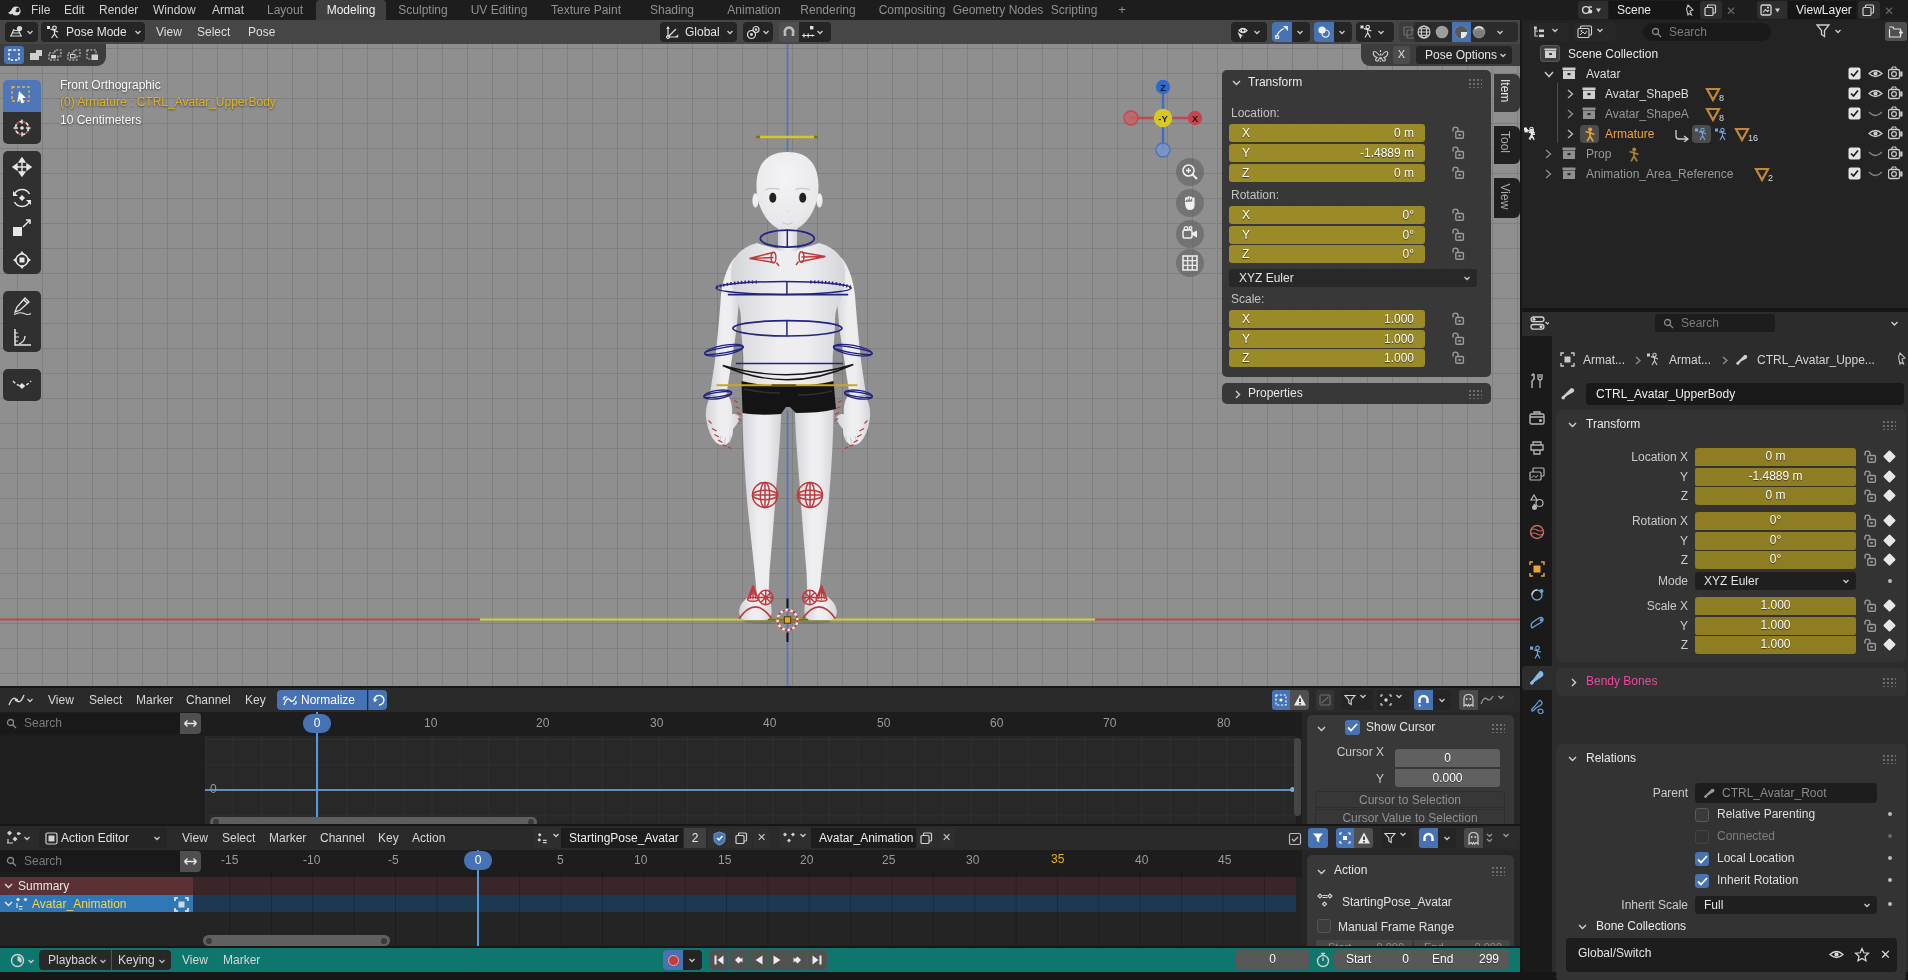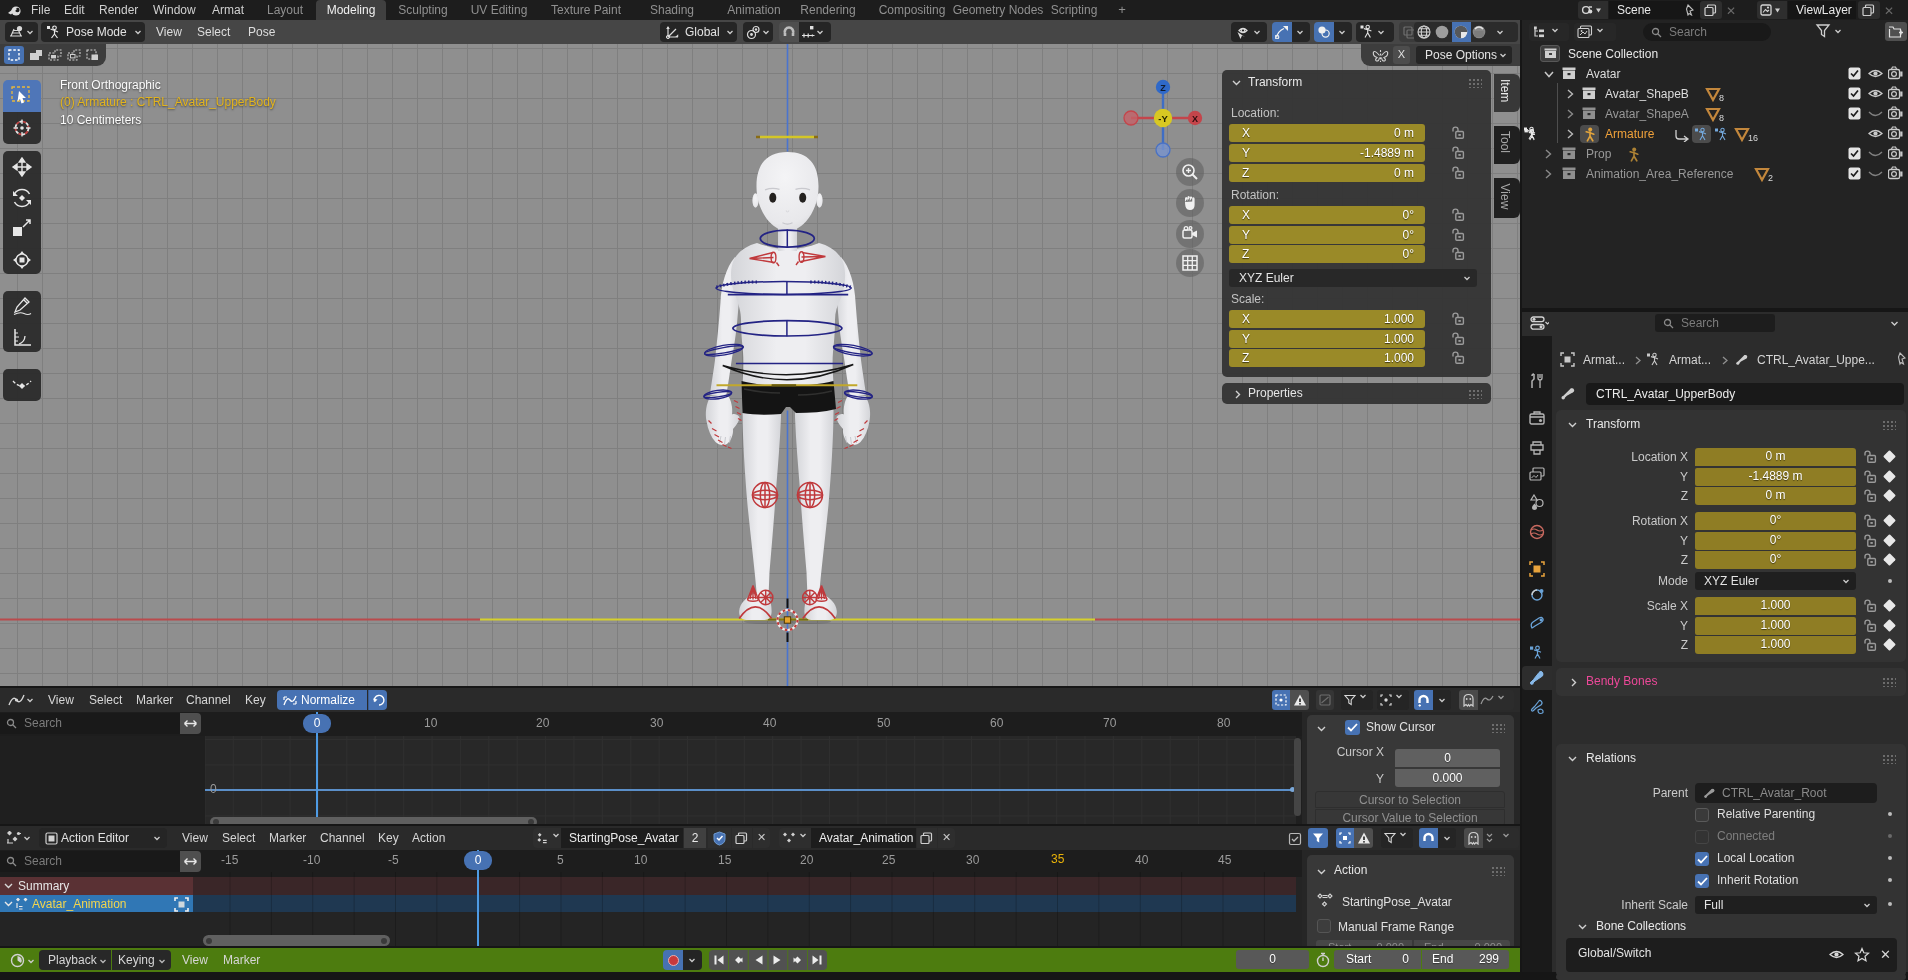--- a/index.html
+++ b/index.html
@@ -42,21 +42,21 @@
 #gplot{position:absolute;left:205px;top:0;width:1091px;height:90px;background:#282828;
 background-image:linear-gradient(#2f2f2f 1px,transparent 1px),linear-gradient(90deg,#2f2f2f 1px,transparent 1px);
 background-size:28.4px 25.5px;background-position:27.8px 3px;}
 
 #dhead{left:0;top:826px;width:1520px;height:24px;background:#2a2a2a;}
 #druler{left:0;top:850px;width:1520px;height:22px;background:#1d1d1d;color:#9b9b9b;}
 #dbody{left:0;top:872px;width:1520px;height:76px;background:#242424;}
 .dgrid{background-image:linear-gradient(90deg,rgba(0,0,0,0.22) 1px,transparent 1px);
 background-size:41.375px 10px;background-position:36.5px 0;}
 
-#play{left:0;top:948px;width:1520px;height:24px;background:#4d7c0f;}
+#play{left:0;top:948px;width:1520px;height:24px;background:#0f766e;}
 #bottom{left:0;top:972px;width:1908px;height:8px;background:#161616;}
 
 #outl{left:1522px;top:20px;width:386px;height:288px;background:#232323;}
 
 #props{left:1522px;top:312px;width:386px;height:660px;background:#2c2c2c;}
 #ptabs{position:absolute;left:0;top:24px;width:30px;height:636px;background:#1a1a1a;}
 .panel{position:absolute;left:34px;width:350px;background:#333333;border-radius:5px;}
 .pfield{position:absolute;height:18px;background:#8f7d24;border-radius:2px;color:#fff;font-size:12px;
  text-shadow:0 1px 1px rgba(0,0,0,0.55);text-align:center;line-height:17px;}
 .plabel{position:absolute;text-align:right;color:#cacaca;font-size:12px;line-height:18px;}

